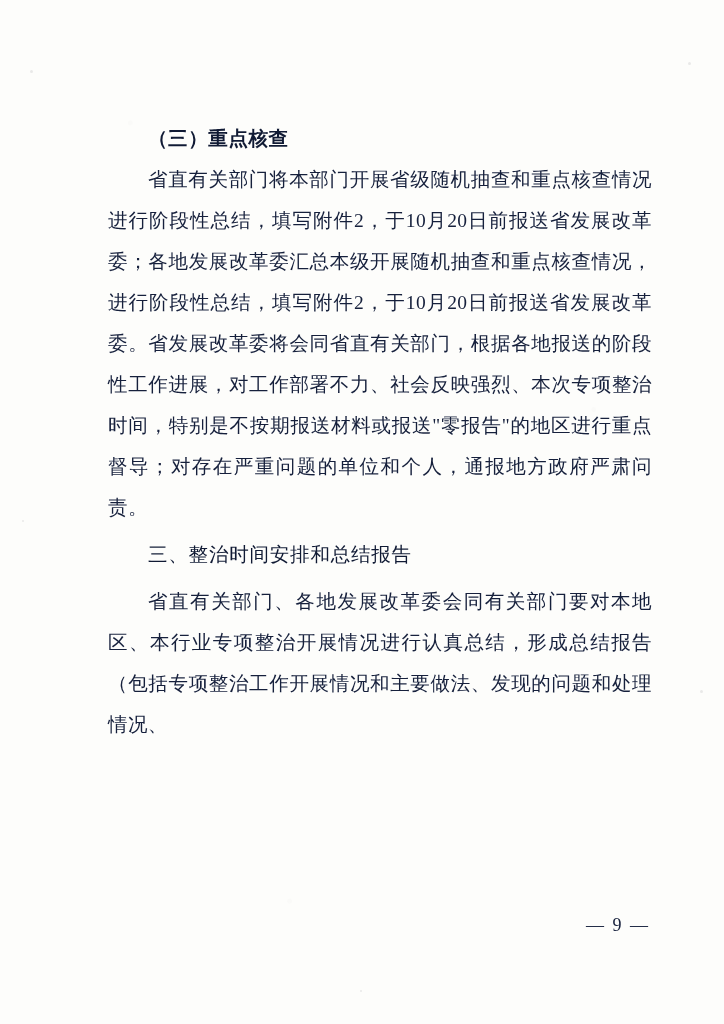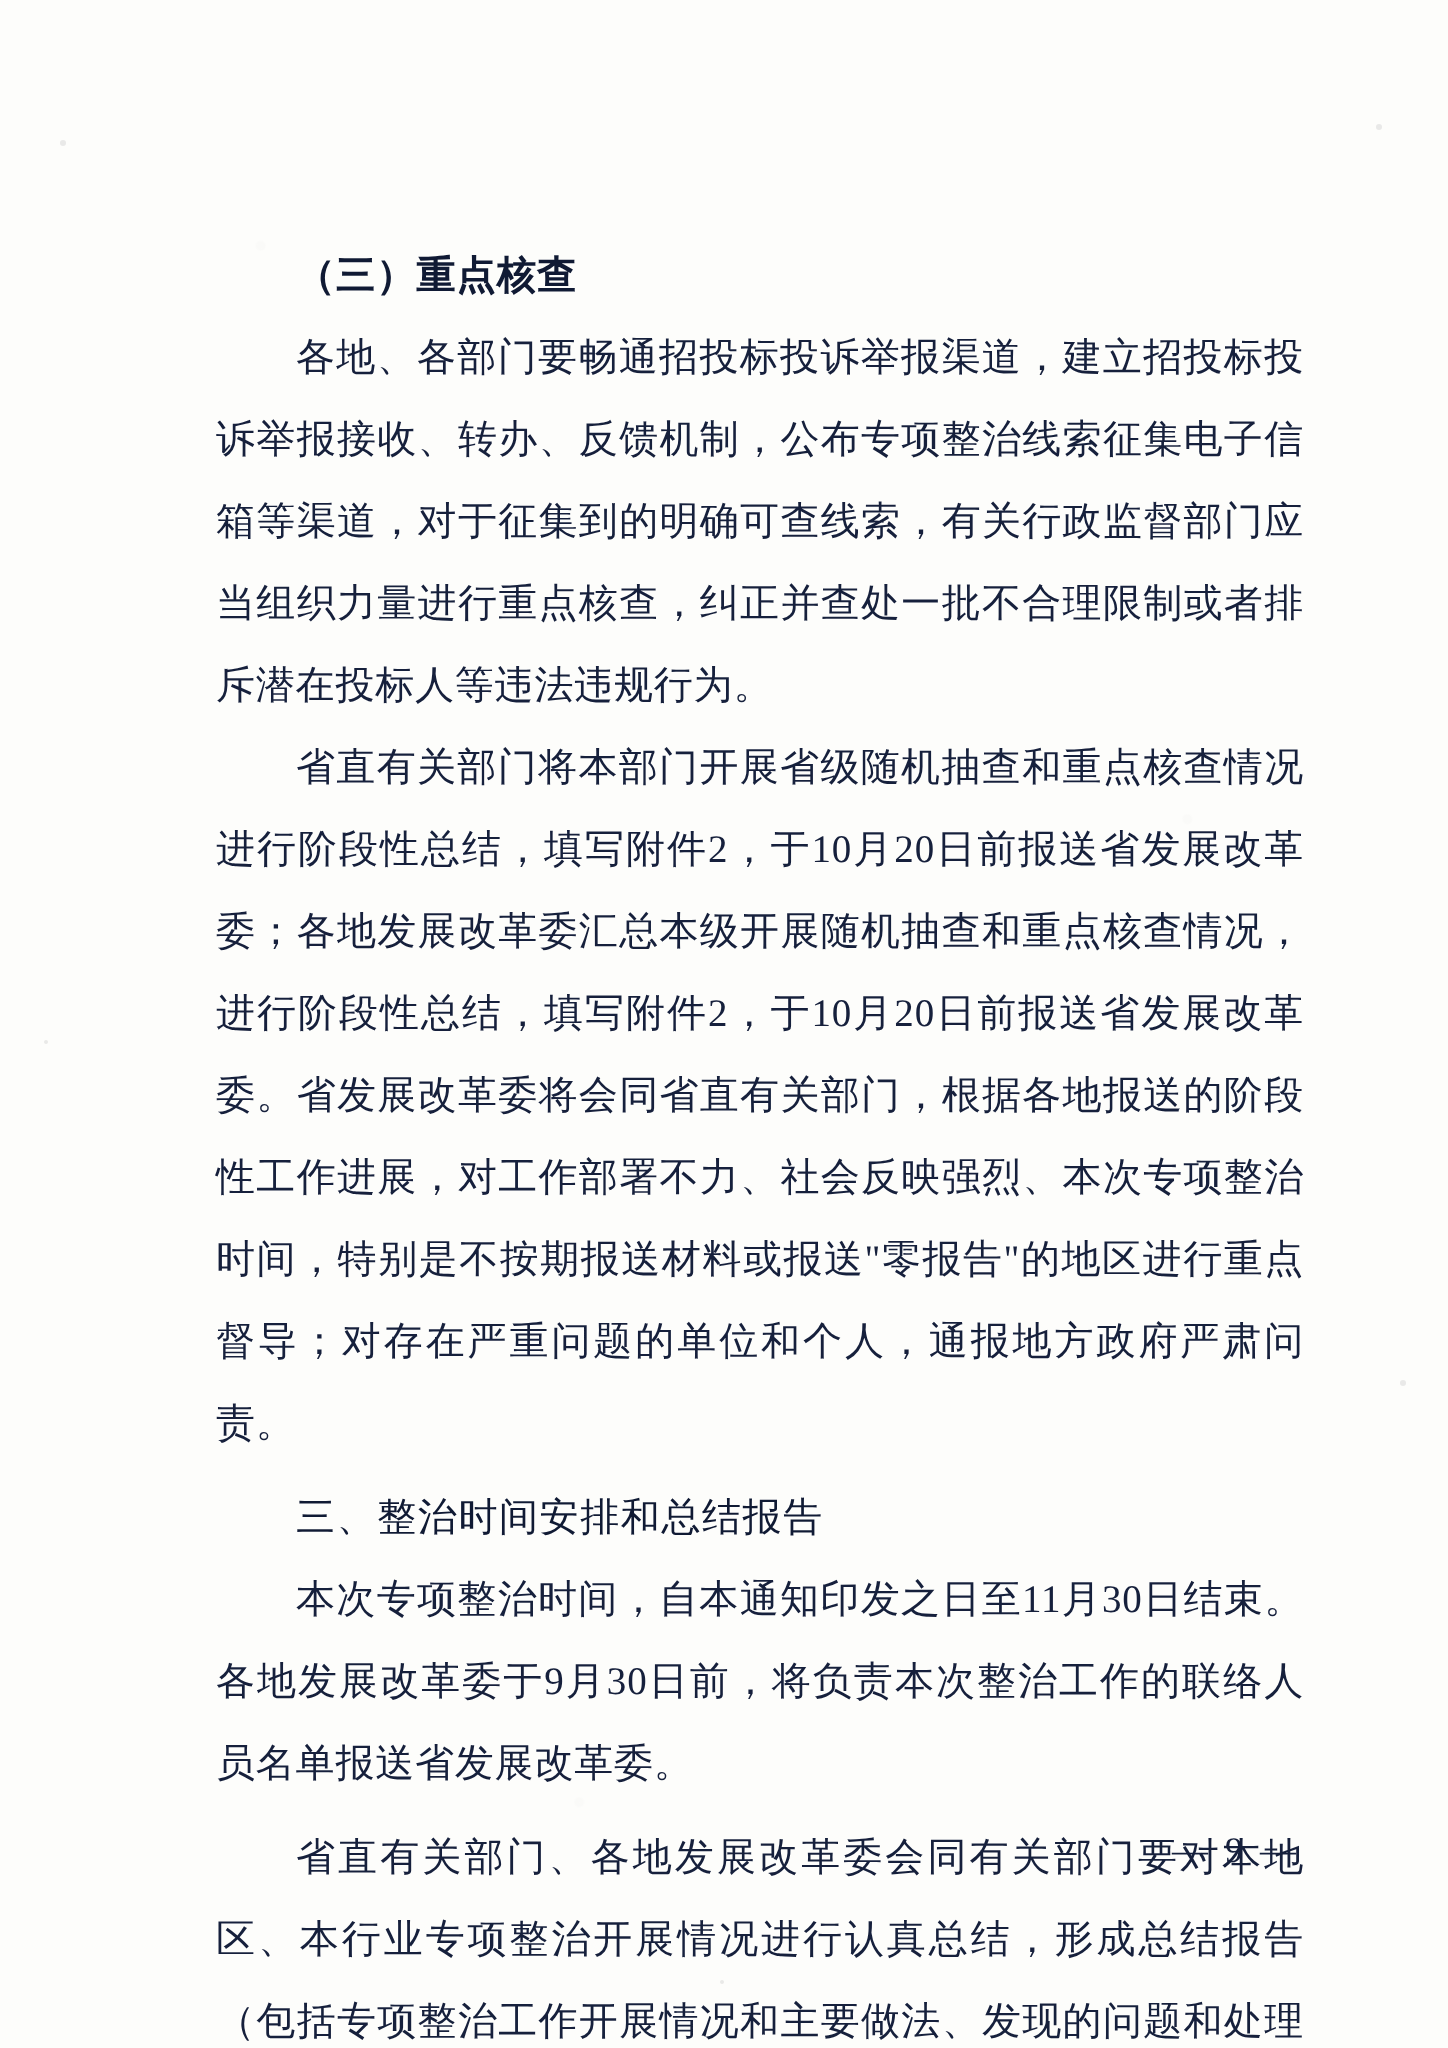--- a/index.html
+++ b/index.html
@@ -87,29 +87,27 @@
   <div class="speck" style="left:30px;  top:70px;  width:3px; height:3px;"></div>
   <div class="speck" style="left:688px; top:62px;  width:3px; height:3px;"></div>
   <div class="speck" style="left:22px;  top:520px; width:2px; height:2px;"></div>
   <div class="speck" style="left:700px; top:690px; width:3px; height:3px;"></div>
   <div class="speck" style="left:360px; top:990px; width:2px; height:2px;"></div>
 
   <div class="doc-body">
 
     <p class="heading">（三）重点核查</p>
 
-    <p class="para indent2">各地、各部门要畅通招投标投诉举报渠道，建立招投标投诉举报接收、转办、反馈机制，公布专项整治线索征集电子信箱等渠道，对于征集到的明确可查线索，有关行政监督部门应当组织力量进行重点核查，纠正并查处一批不合理限制或者排斥潜在投标人等违法违规行为。</p>
 
     <p class="para indent2">省直有关部门将本部门开展省级随机抽查和重点核查情况进行阶段性总结，填写附件2，于10月20日前报送省发展改革委；各地发展改革委汇总本级开展随机抽查和重点核查情况，进行阶段性总结，填写附件2，于10月20日前报送省发展改革委。省发展改革委将会同省直有关部门，根据各地报送的阶段性工作进展，对工作部署不力、社会反映强烈、本次专项整治时间，特别是不按期报送材料或报送"零报告"的地区进行重点督导；对存在严重问题的单位和个人，通报地方政府严肃问责。</p>
 
     <div class="gap-sm"></div>
 
     <p class="section-heading">三、整治时间安排和总结报告</p>
 
-    <p class="para indent2">本次专项整治时间，自本通知印发之日至11月30日结束。各地发展改革委于9月30日前，将负责本次整治工作的联络人员名单报送省发展改革委。</p>
 
     <div class="gap-sm"></div>
 
     <p class="para indent2">省直有关部门、各地发展改革委会同有关部门要对本地区、本行业专项整治开展情况进行认真总结，形成总结报告（包括专项整治工作开展情况和主要做法、发现的问题和处理情况、</p>
 
   </div>
 
   <div class="page-number">— 9 —</div>
 
 </div>

